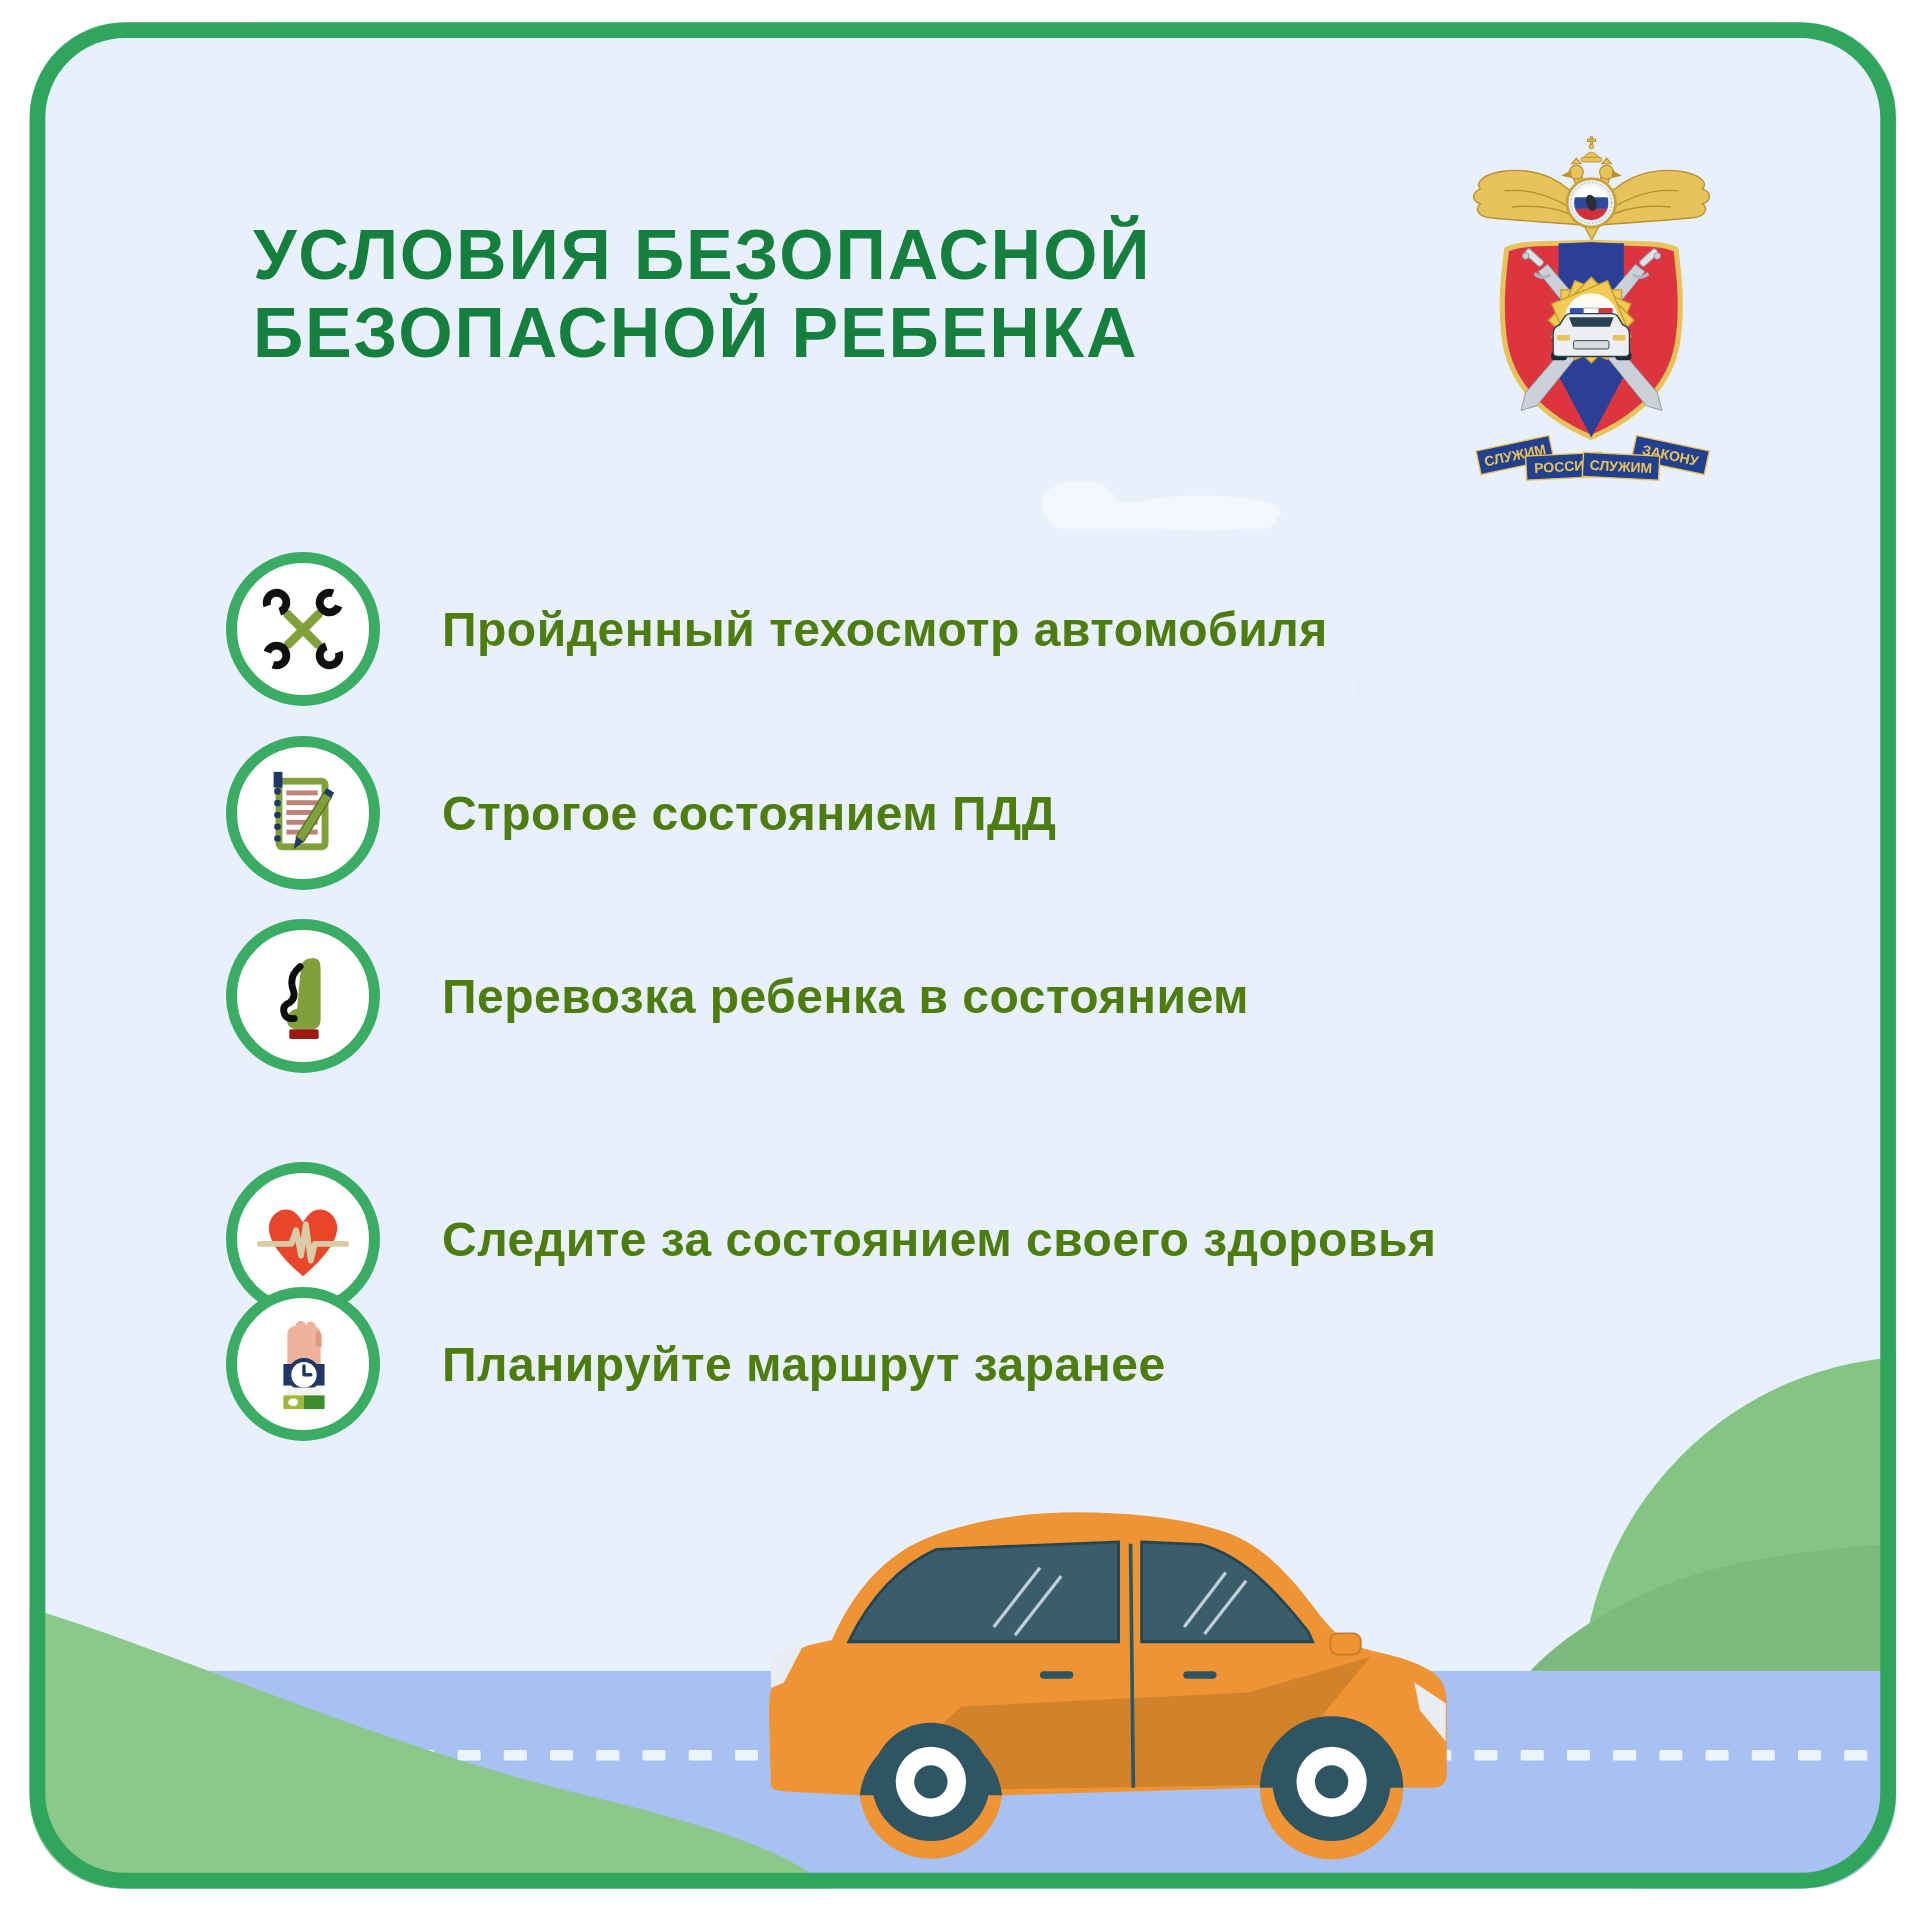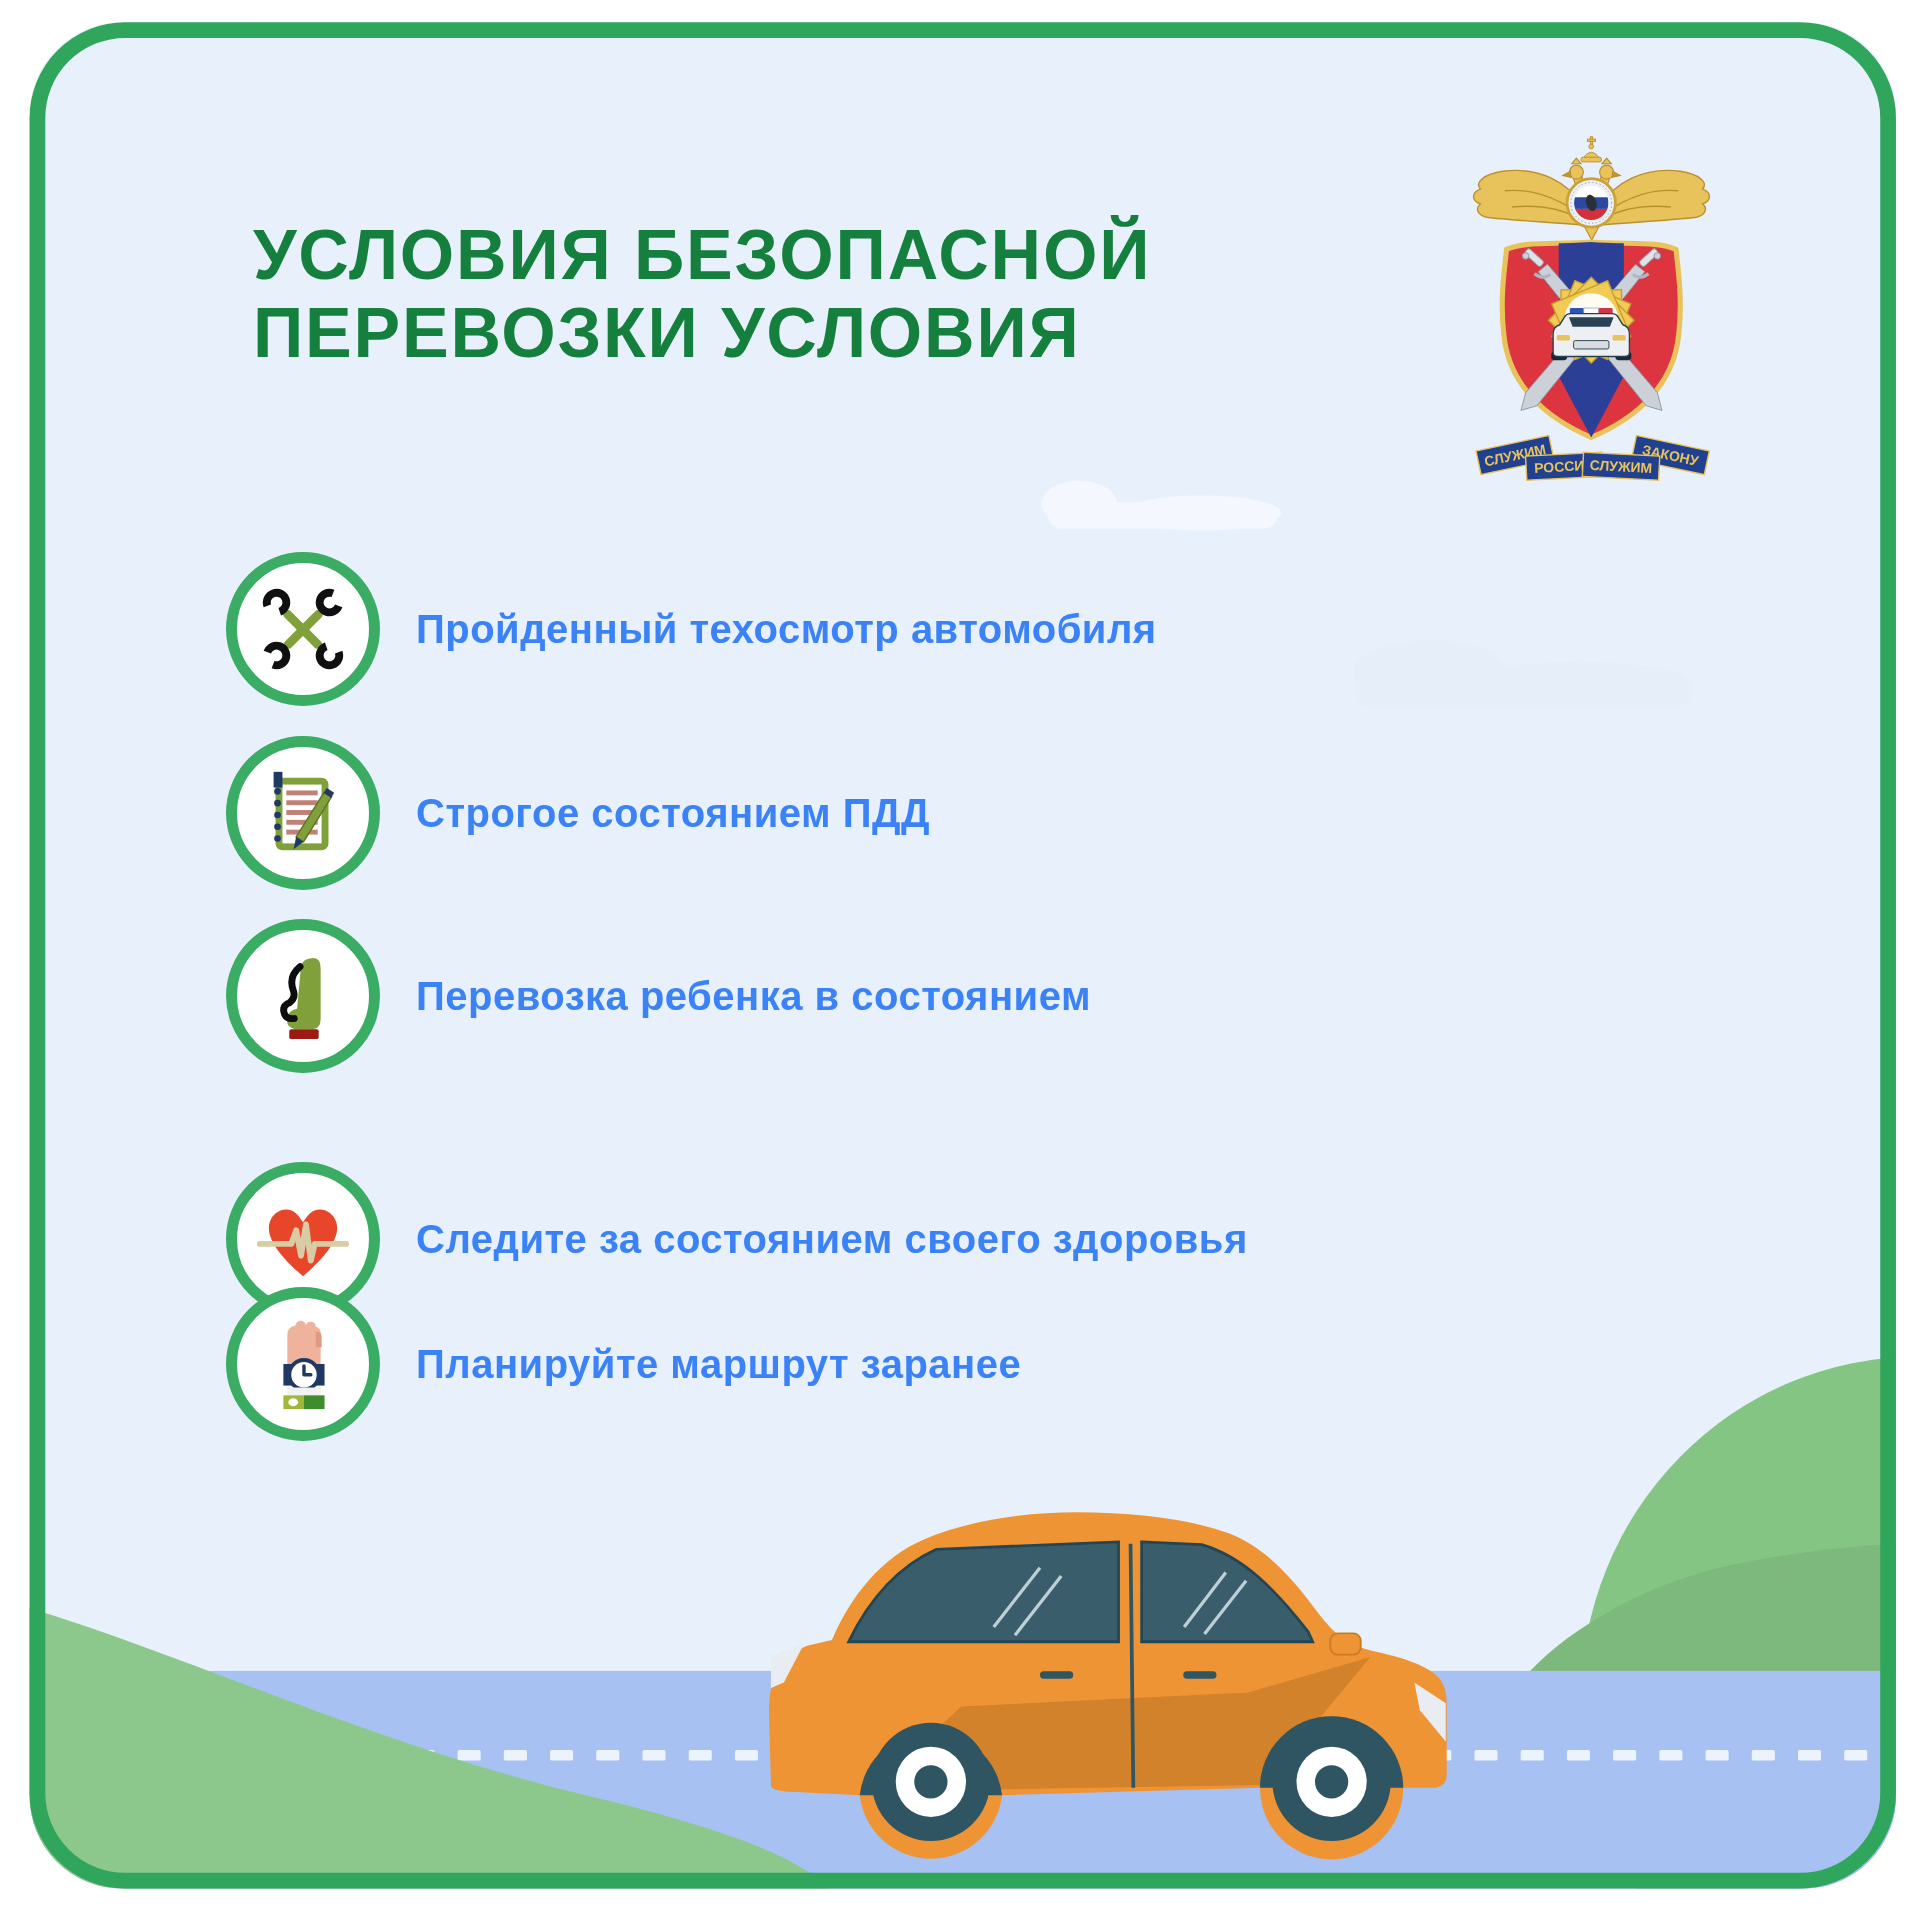--- a/index.html
+++ b/index.html
@@ -10,21 +10,21 @@
   .title{position:absolute;left:253px;top:216px;color:#15803d;font-weight:bold;
          font-size:70px;line-height:78px;letter-spacing:1.8px;white-space:nowrap;}
   .emblem{position:absolute;left:1460px;top:134px;width:263px;height:349px;}
 
   .row{position:absolute;left:226px;height:154px;display:flex;align-items:center;}
   .row-1{top:552px;} .row-2{top:736px;} .row-3{top:919px;} .row-4{top:1162px;} .row-5{top:1287px;}
   .icon-circle{width:154px;height:154px;border-radius:50%;background:#ffffff;
                border:11px solid #3bac64;box-sizing:border-box;flex:0 0 auto;
                display:flex;align-items:center;justify-content:center;}
   .icon-circle svg{width:98px;height:98px;}
-  .row-label{margin-left:36px;font-size:40px;font-weight:bold;color:#3b82f6;
+  .row-label{margin-left:62px;font-size:48px;font-weight:bold;color:#4d7c0f;
              letter-spacing:0.5px;white-space:nowrap;}
 </style>
 </head>
 <body>
 
 <div class="poster">
 
   <svg class="scene-svg" viewBox="0 0 4167 4167" xmlns="http://www.w3.org/2000/svg">
     <defs>
       <clipPath id="frameClip">
@@ -143,21 +143,21 @@
           <circle cx="2881" cy="3855" r="36" fill="#2f5462"></circle>
         </g>
       </g>
     </g>
 
     <rect x="81" y="65" width="4004" height="4004" rx="190" fill="none" stroke="#2fa65c" stroke-width="34"></rect>
   </svg>
 
   <div class="title">
     <div>УСЛОВИЯ БЕЗОПАСНОЙ</div>
-    <div>ПЕРЕВОЗКИ УСЛОВИЯ</div>
+    <div>БЕЗОПАСНОЙ РЕБЕНКА</div>
   </div>
 
   <svg class="emblem" viewBox="0 0 565 750" xmlns="http://www.w3.org/2000/svg">
 
     <g>
       <path id="wingL" d="M268,160 C232,102 168,70 92,80 C52,86 30,104 44,118 C24,126 24,144 44,150
                           C30,162 40,178 66,180 C120,186 200,190 268,196 Z" fill="#e8c35b" stroke="#b99030" stroke-width="3"></path>
       <use href="#wingL" transform="translate(565,0) scale(-1,1)"></use>
       <path d="M258,172 C200,132 150,117 96,122" fill="none" stroke="#b99030" stroke-width="3"></path>
       <path d="M262,184 C212,157 162,152 112,157" fill="none" stroke="#b99030" stroke-width="3"></path>

